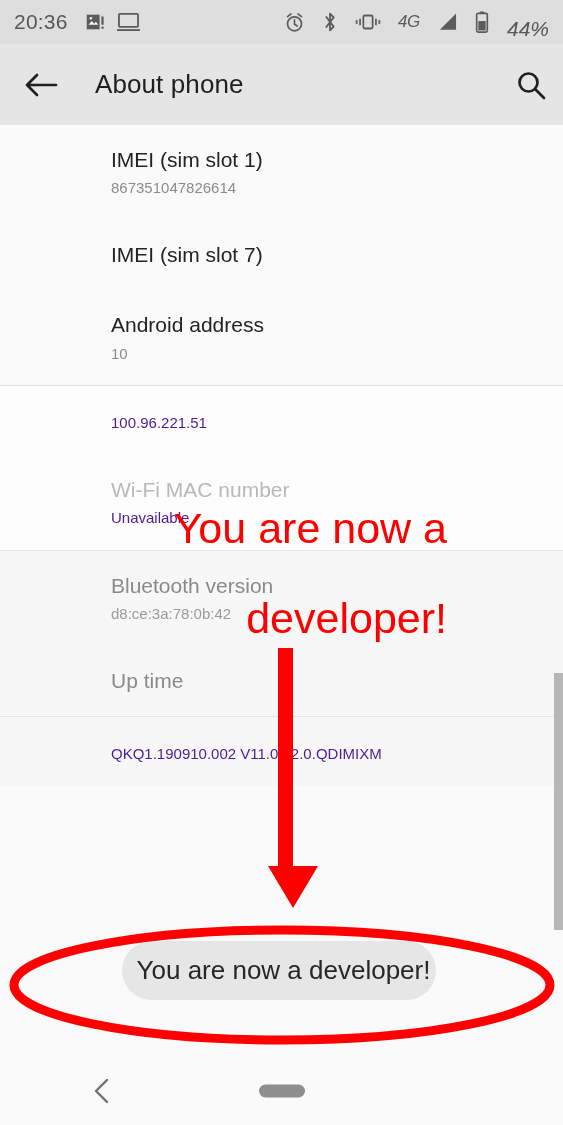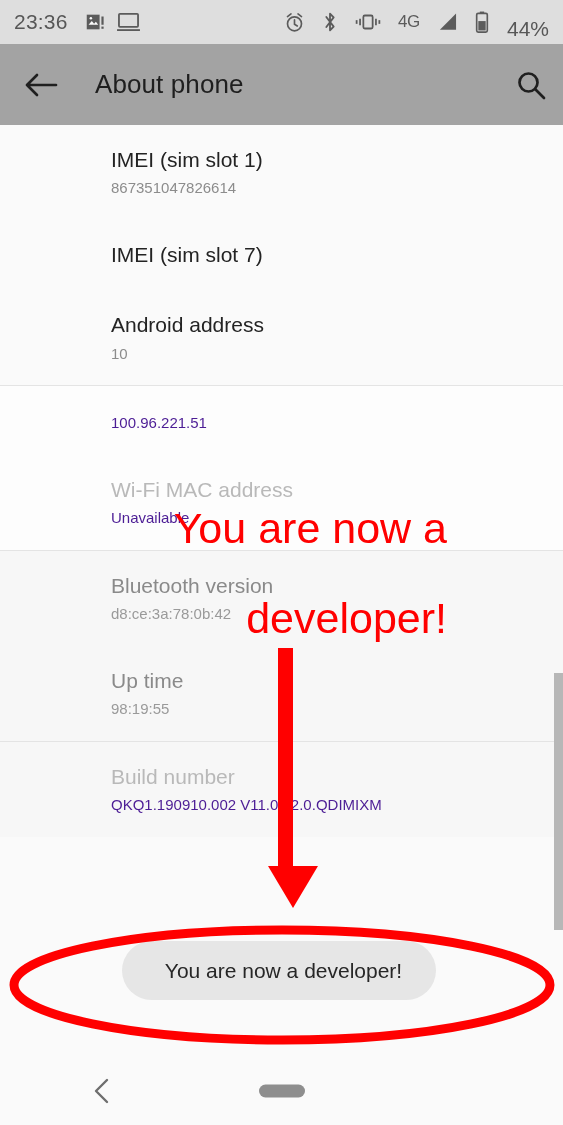--- a/index.html
+++ b/index.html
@@ -13,29 +13,29 @@
 
   
   .statusbar {
     position:absolute; left:0; top:0; width:563px; height:44px;
     background:#dedede; display:flex; align-items:center;
     padding:0 14px; color:#5b5b5b;
   }
   .sb-time { font-size:21px; letter-spacing:.2px; color:#575757; }
   .sb-left-icons { display:flex; align-items:center; gap:11px; margin-left:16px; }
   .sb-spacer { flex:1 1 auto; }
-  .sb-right-icons { display:flex; align-items:center; gap:17px; }
+  .sb-right-icons { display:flex; align-items:center; gap:17px;font-style:italic; }
   .sb-4g { font-size:17px; color:#5b5b5b; letter-spacing:-.3px; }
   .sb-batt-pct { font-size:21px; color:#575757; margin-left:1px;margin-top:13px; }
   .ico { display:inline-block; line-height:0; }
 
   
   .appbar {
     position:absolute; left:0; top:44px; width:563px; height:81px;
-    background:#a3a3a3; display:flex; align-items:center;
+    background:#e5e5e5; display:flex; align-items:center;
   }
   .back-btn { width:62px; display:flex; justify-content:center; align-items:center; margin-left:10px; cursor:pointer; }
   .appbar-title {
     font-size:26px; color:#1f1f1f; font-weight:400;
     margin-left:23px; letter-spacing:.1px;
   }
   .appbar-spacer { flex:1 1 auto; }
   .search-btn { width:64px; display:flex; justify-content:center; align-items:center; cursor:pointer; }
 
   
@@ -60,21 +60,21 @@
     position:absolute; right:0; top:673px; width:9px; height:257px;
     background:#b7b7b7;
   }
 
   
   .toast {
     position:absolute; left:122px; top:941px; width:314px; height:59px;
     background:#e6e6e6; border-radius:30px;
     display:flex; align-items:center; justify-content:center;
   }
-  .toast-text { font-size:21px; color:#272727;margin-left:9px; }
+  .toast-text { font-size:26px; color:#272727;margin-left:9px; }
 
   
   .annot { position:absolute; left:0; top:0; width:563px; height:1125px; pointer-events:none; }
   .annot-text {
     position:absolute; width:447px; text-align:right;
     color:#ff0000; font-size:43px; line-height:60px; font-weight:400;
     font-family:"Liberation Sans", sans-serif;
   }
   .annot-l1 { top:498px; }
   .annot-l2 { top:588px; }
@@ -89,21 +89,21 @@
     position:absolute; left:50%; top:50%; transform:translate(-50%,-50%);
     width:46px; height:13px; border-radius:7px; background:#8e8e8e; cursor:pointer;
   }
 </style>
 </head>
 <body>
 
 <div id="screen">
 
   <div class="statusbar">
-    <span class="sb-time">23:36</span>
+    <span class="sb-time">20:36</span>
     <span class="sb-left-icons">
       <span class="ico">
         <svg width="22" height="22" viewBox="0 0 24 24">
             <path fill="#5b5b5b" d="M3 4h14v16H3z"></path>
             <path fill="#fafafa" d="M5 15l3.5-4 2.5 3 2-2.4 2.5 3.4H5z"></path>
             <circle cx="7.5" cy="8" r="1.4" fill="#fafafa"></circle>
             <rect x="19" y="6" width="2.4" height="9" fill="#5b5b5b"></rect>
             <rect x="19" y="17" width="2.4" height="2.4" fill="#5b5b5b"></rect>
           </svg>
       </span>
@@ -190,43 +190,41 @@
       </div>
     </div>
 
     <div class="divider"></div>
 
     <div class="group light">
       <div class="row faded">
         <div class="row-value">100.96.221.51</div>
       </div>
       <div class="row faded">
-        <div class="row-title">Wi-Fi MAC address</div>
+        <div class="row-title">Wi-Fi MAC number</div>
         <div class="row-value">Unavailable</div>
       </div>
     </div>
 
     <div class="divider"></div>
 
     <div class="group grey">
       <div class="row semi">
         <div class="row-title">Bluetooth version</div>
         <div class="row-value">d8:ce:3a:78:0b:42</div>
       </div>
       <div class="row semi">
         <div class="row-title">Up time</div>
-        <div class="row-value">98:19:55</div>
       </div>
     </div>
 
     <div class="divider"></div>
 
     <div class="group grey">
       <div class="row faded">
-        <div class="row-title">Build number</div>
         <div class="row-value">QKQ1.190910.002 V11.0.12.0.QDIMIXM</div>
       </div>
     </div>
 
   </div>
 
   <div class="scrollthumb"></div>
 
   <div class="toast">
     <span class="toast-text">You are now a developer!</span>

